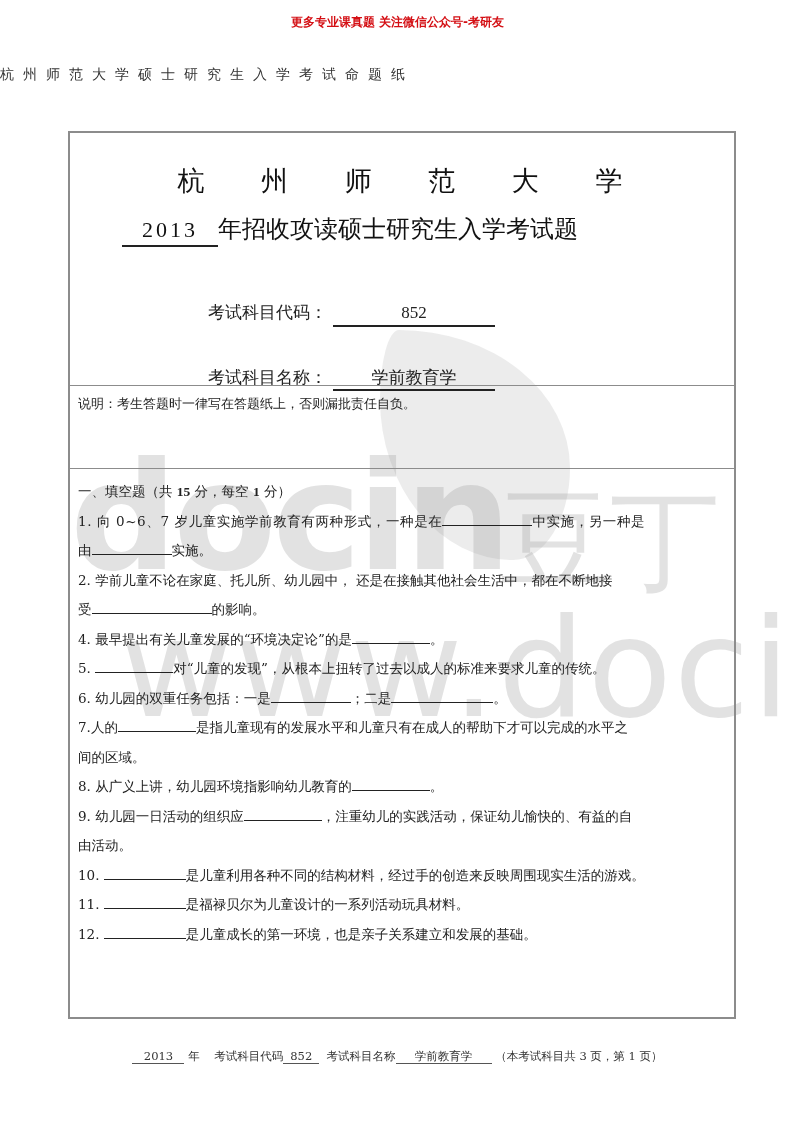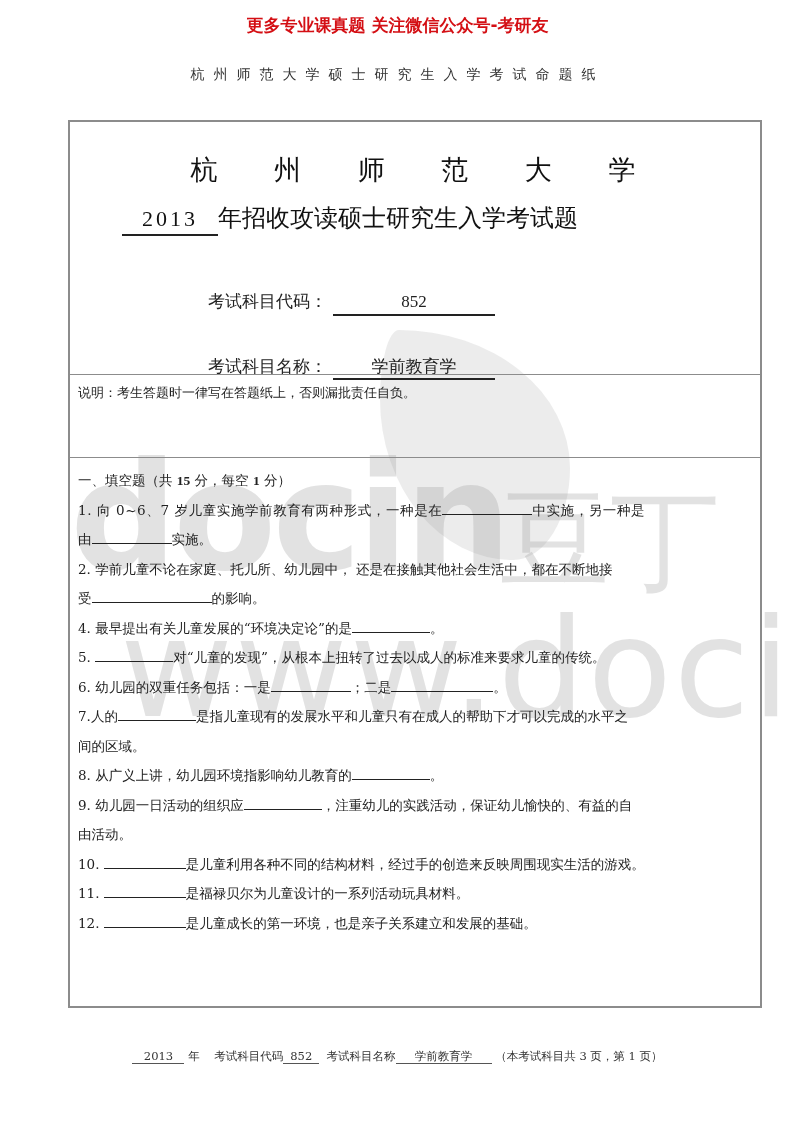--- a/index.html
+++ b/index.html
@@ -1,24 +1,24 @@
 <!DOCTYPE html>
 <html><head>
 <meta charset="utf-8">
 <style>
   html, body { margin: 0; padding: 0; background: #ffffff; }
   body { width: 795px; height: 1122px; position: relative; overflow: hidden;
          font-family: "DejaVu Serif", "Liberation Serif", serif; color: #1a1a1a; }
   .promo { position: absolute; top: 14px; left: 0; width: 795px; text-align: center;
            font-family: "DejaVu Sans", "Liberation Sans", sans-serif; font-weight: bold;
-           font-size: 17px; color: #d40f14; letter-spacing: 0px; }
-  .paper-head { position: absolute; top: 66px; left: 0; width: 795px; text-align: center;
+           font-size: 12px; color: #d40f14; letter-spacing: 0px; }
+  .paper-head { position: absolute; top: 66px; left: 0; width: 795px; text-align: left;
                 font-size: 14px; letter-spacing: 9px; color: #333; }
-  .box { position: absolute; left: 68px; top: 120px; width: 664px; height: 884px;
-         border: 2px solid #8c8c8c; box-sizing: content-box; padding-left: 26px; }
+  .box { position: absolute; left: 68px; top: 131px; width: 664px; height: 884px;
+         border: 2px solid #8c8c8c; box-sizing: content-box; }
   .sep1 { position: absolute; left: 0; top: 252px; width: 100%; height: 0; border-top: 1.5px solid #8c8c8c; }
   .sep2 { position: absolute; left: 0; top: 335px; width: 100%; height: 0; border-top: 1.5px solid #8c8c8c; }
   .uni { position: absolute; top: 30px; left: 0; width: 100%; text-align: center;
          font-family: "DejaVu Sans", "Liberation Sans", sans-serif; font-size: 27px;
          letter-spacing: 24px; color: #111; padding-left: 20px; box-sizing: border-box; }
   .exam-title { position: absolute; top: 80px; left: 52px; font-family: "DejaVu Sans", "Liberation Sans", sans-serif;
                 font-size: 24px; color: #111; white-space: nowrap; }
   .exam-title .year { display: inline-block; width: 96px; border-bottom: 2px solid #222; text-align: center;
                       font-family: "Liberation Serif", serif; font-size: 22px; letter-spacing: 3px; line-height: 30px; }
   .field { position: absolute; left: 138px; font-size: 17px; color: #222; white-space: nowrap; }

